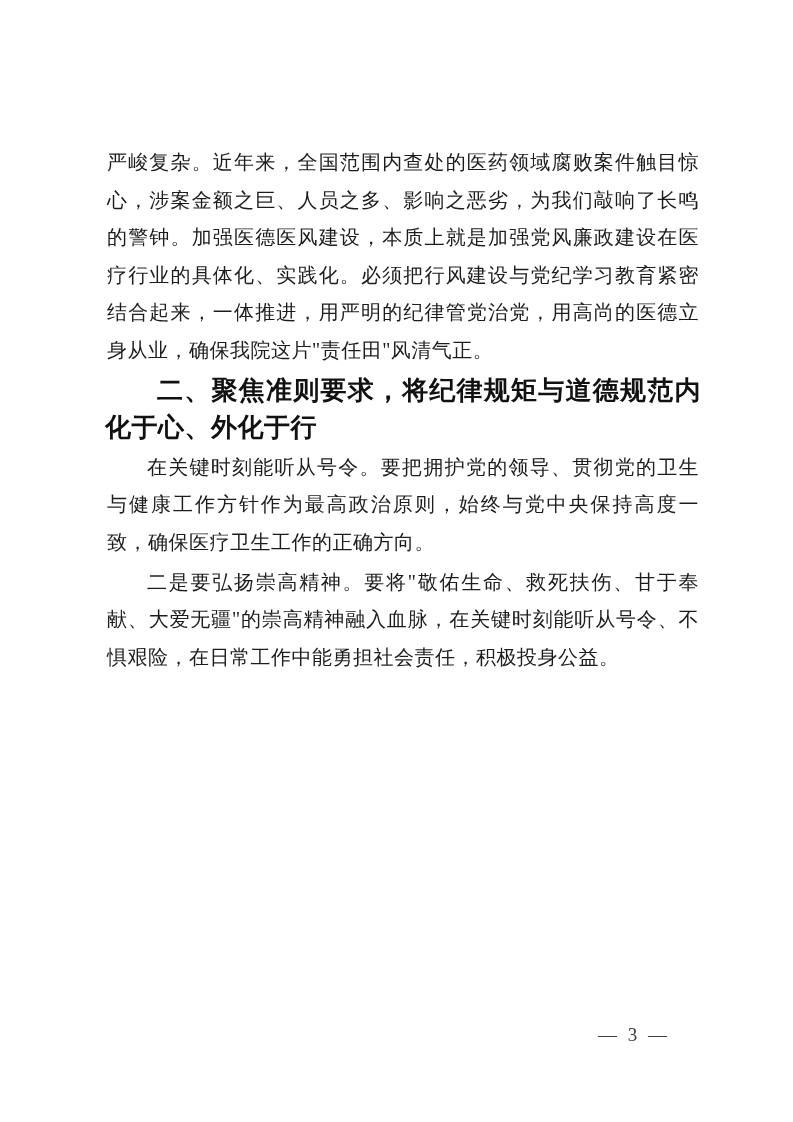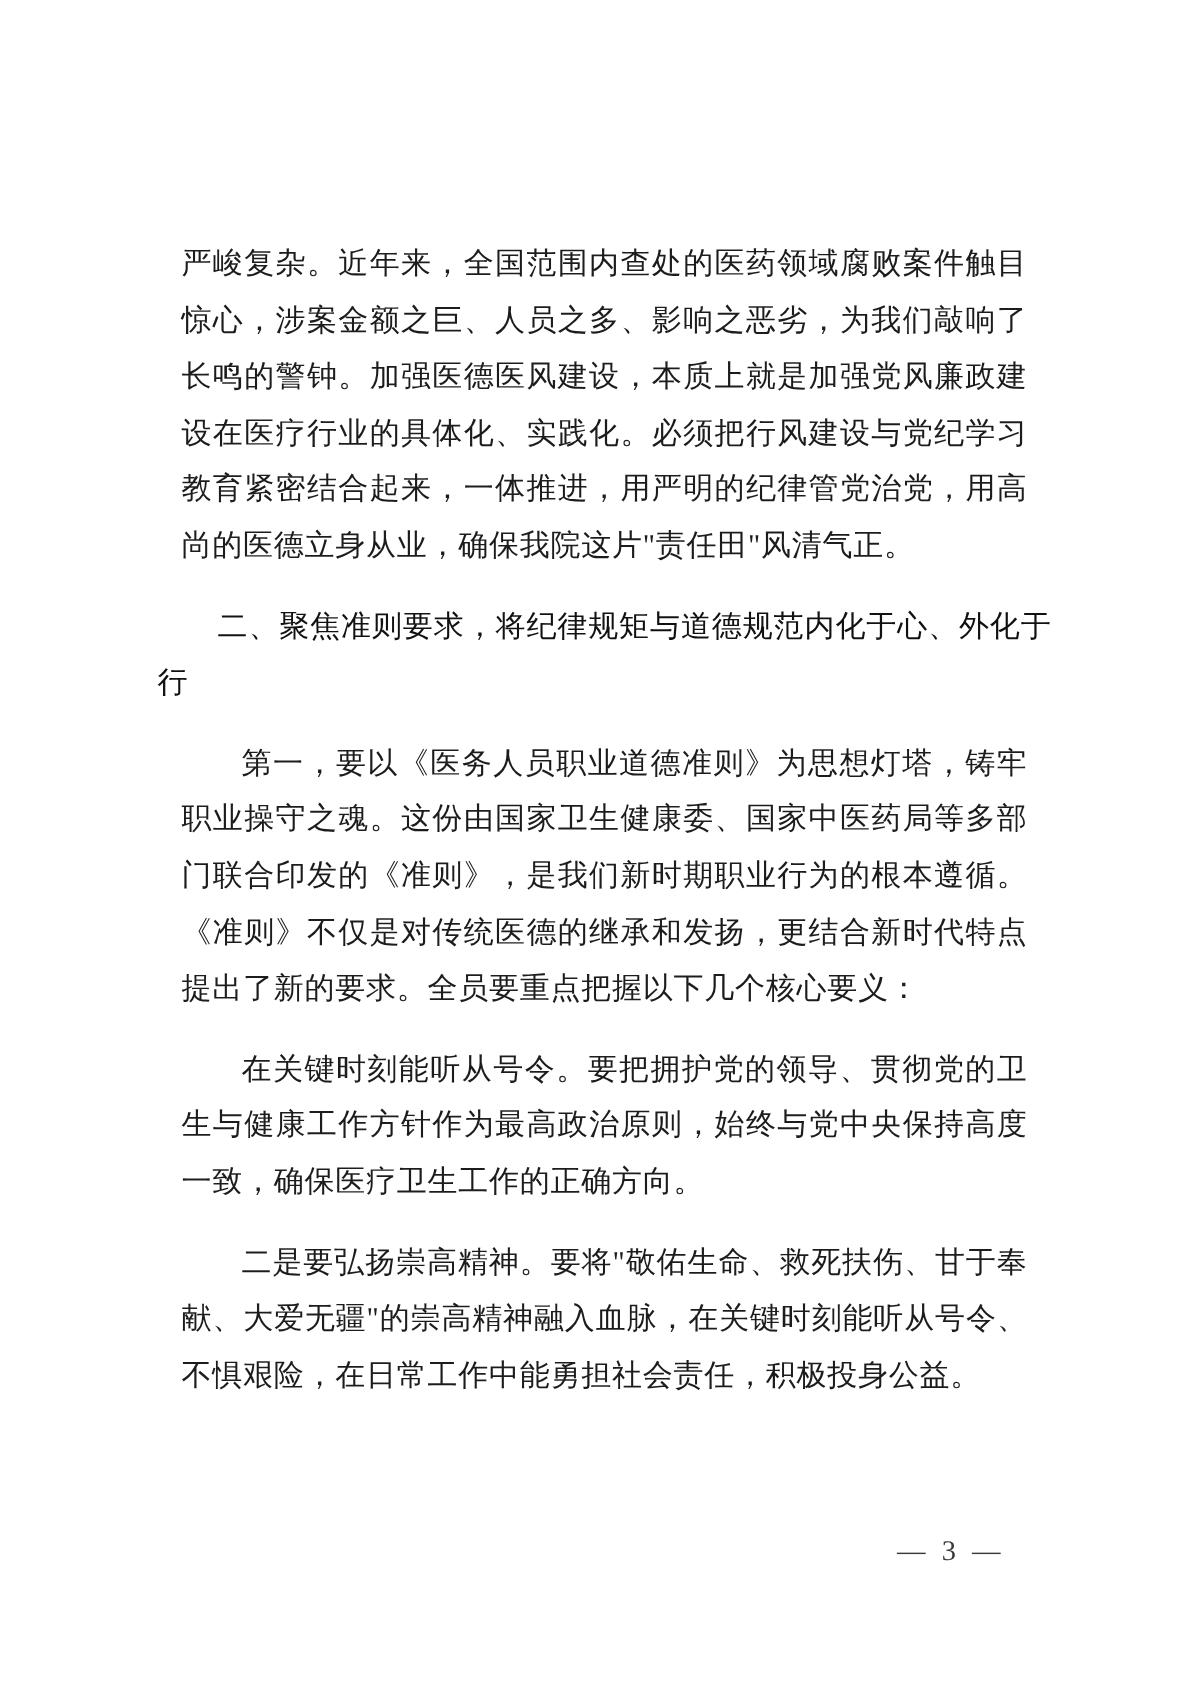--- a/index.html
+++ b/index.html
@@ -20,33 +20,33 @@
     left: 105px;
     top: 142px;
     width: 596px;
     color: #1c1c1c;
     font-size: 20px;
     line-height: 37.6px;
     text-align: justify;
     letter-spacing: 0.5px;
   }
   .doc-body p {
-    margin: 16px;
+    margin: 2px;
     padding: 0;
   }
   .para-indent {
     text-indent: 2em;
   }
   .section-heading {
     margin: 0;
     padding: 0;
     text-indent: 2em;
     font-family: "Liberation Sans", sans-serif;
-    font-weight: normal;
-    font-size: 20px;
+    font-weight: bold;
+    font-size: 26px;
     line-height: 37.6px;
     color: #111111;
   }
   .page-footer {
     position: absolute;
     left: 0;
     top: 1024px;
     width: 100%;
     height: 30px;
   }
@@ -65,21 +65,20 @@
 <body>
 
 <div class="page">
 
   <main class="doc-body">
     <p>严峻复杂。近年来，全国范围内查处的医药领域腐败案件触目惊心，涉案金额之巨、人员之多、影响之恶劣，为我们敲响了长鸣的警钟。加强医德医风建设，本质上就是加强党风廉政建设在医疗行业的具体化、实践化。必须把行风建设与党纪学习教育紧密结合起来，一体推进，用严明的纪律管党治党，用高尚的医德立身从业，确保我院这片"责任田"风清气正。</p>
 
     <h2 class="section-heading">二、聚焦准则要求，将纪律规矩与道德规范内化于心、外化于行</h2>
 
 
-    <p class="para-indent">第一，要以《医务人员职业道德准则》为思想灯塔，铸牢职业操守之魂。这份由国家卫生健康委、国家中医药局等多部门联合印发的《准则》，是我们新时期职业行为的根本遵循。《准则》不仅是对传统医德的继承和发扬，更结合新时代特点提出了新的要求。全员要重点把握以下几个核心要义：</p>
 
     <p class="para-indent">在关键时刻能听从号令。要把拥护党的领导、贯彻党的卫生与健康工作方针作为最高政治原则，始终与党中央保持高度一致，确保医疗卫生工作的正确方向。</p>
 
     <p class="para-indent">二是要弘扬崇高精神。要将"敬佑生命、救死扶伤、甘于奉献、大爱无疆"的崇高精神融入血脉，在关键时刻能听从号令、不惧艰险，在日常工作中能勇担社会责任，积极投身公益。</p>
 
   </main>
 
   <footer class="page-footer">
     <span class="page-number">— 3 —</span>
   </footer>

